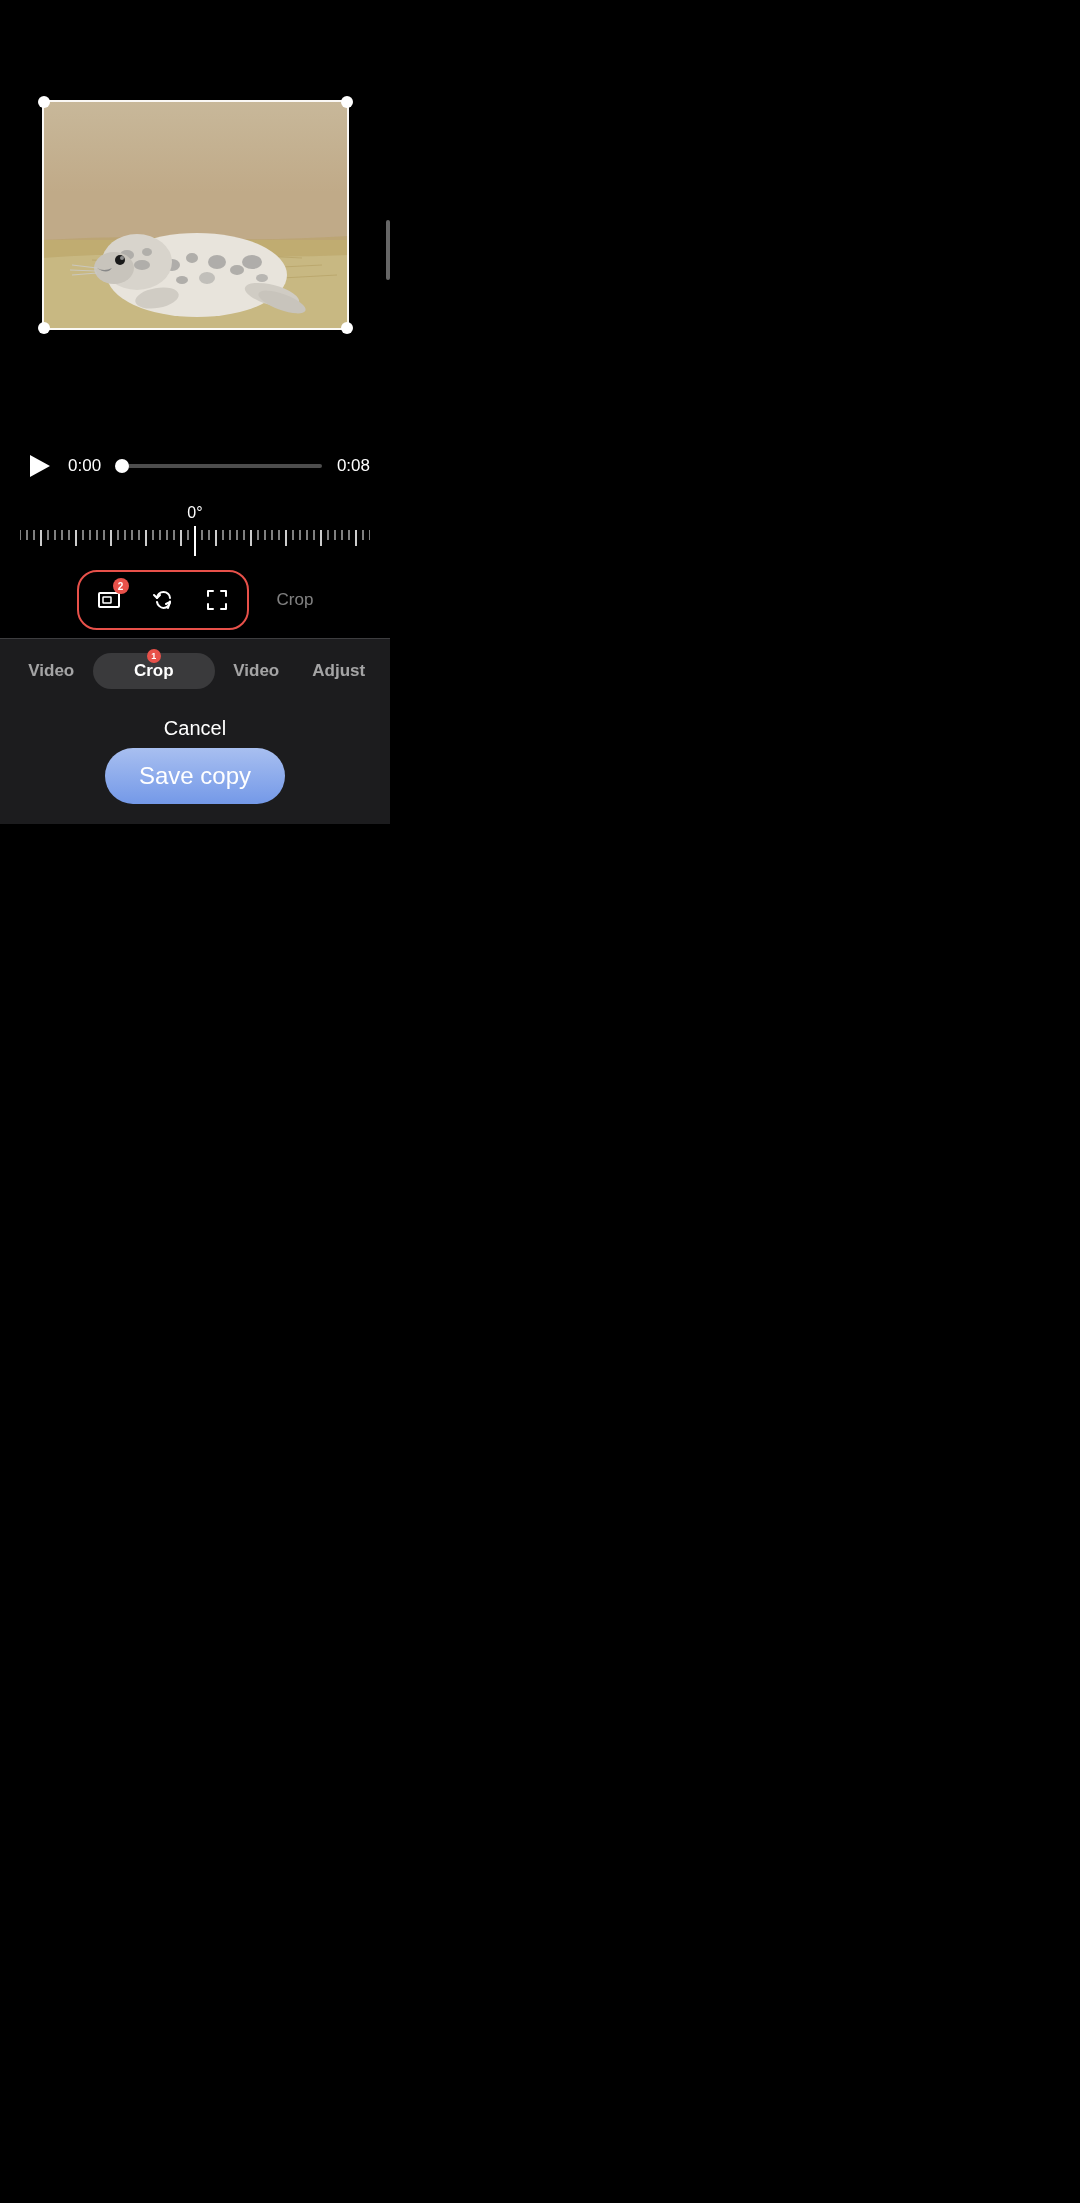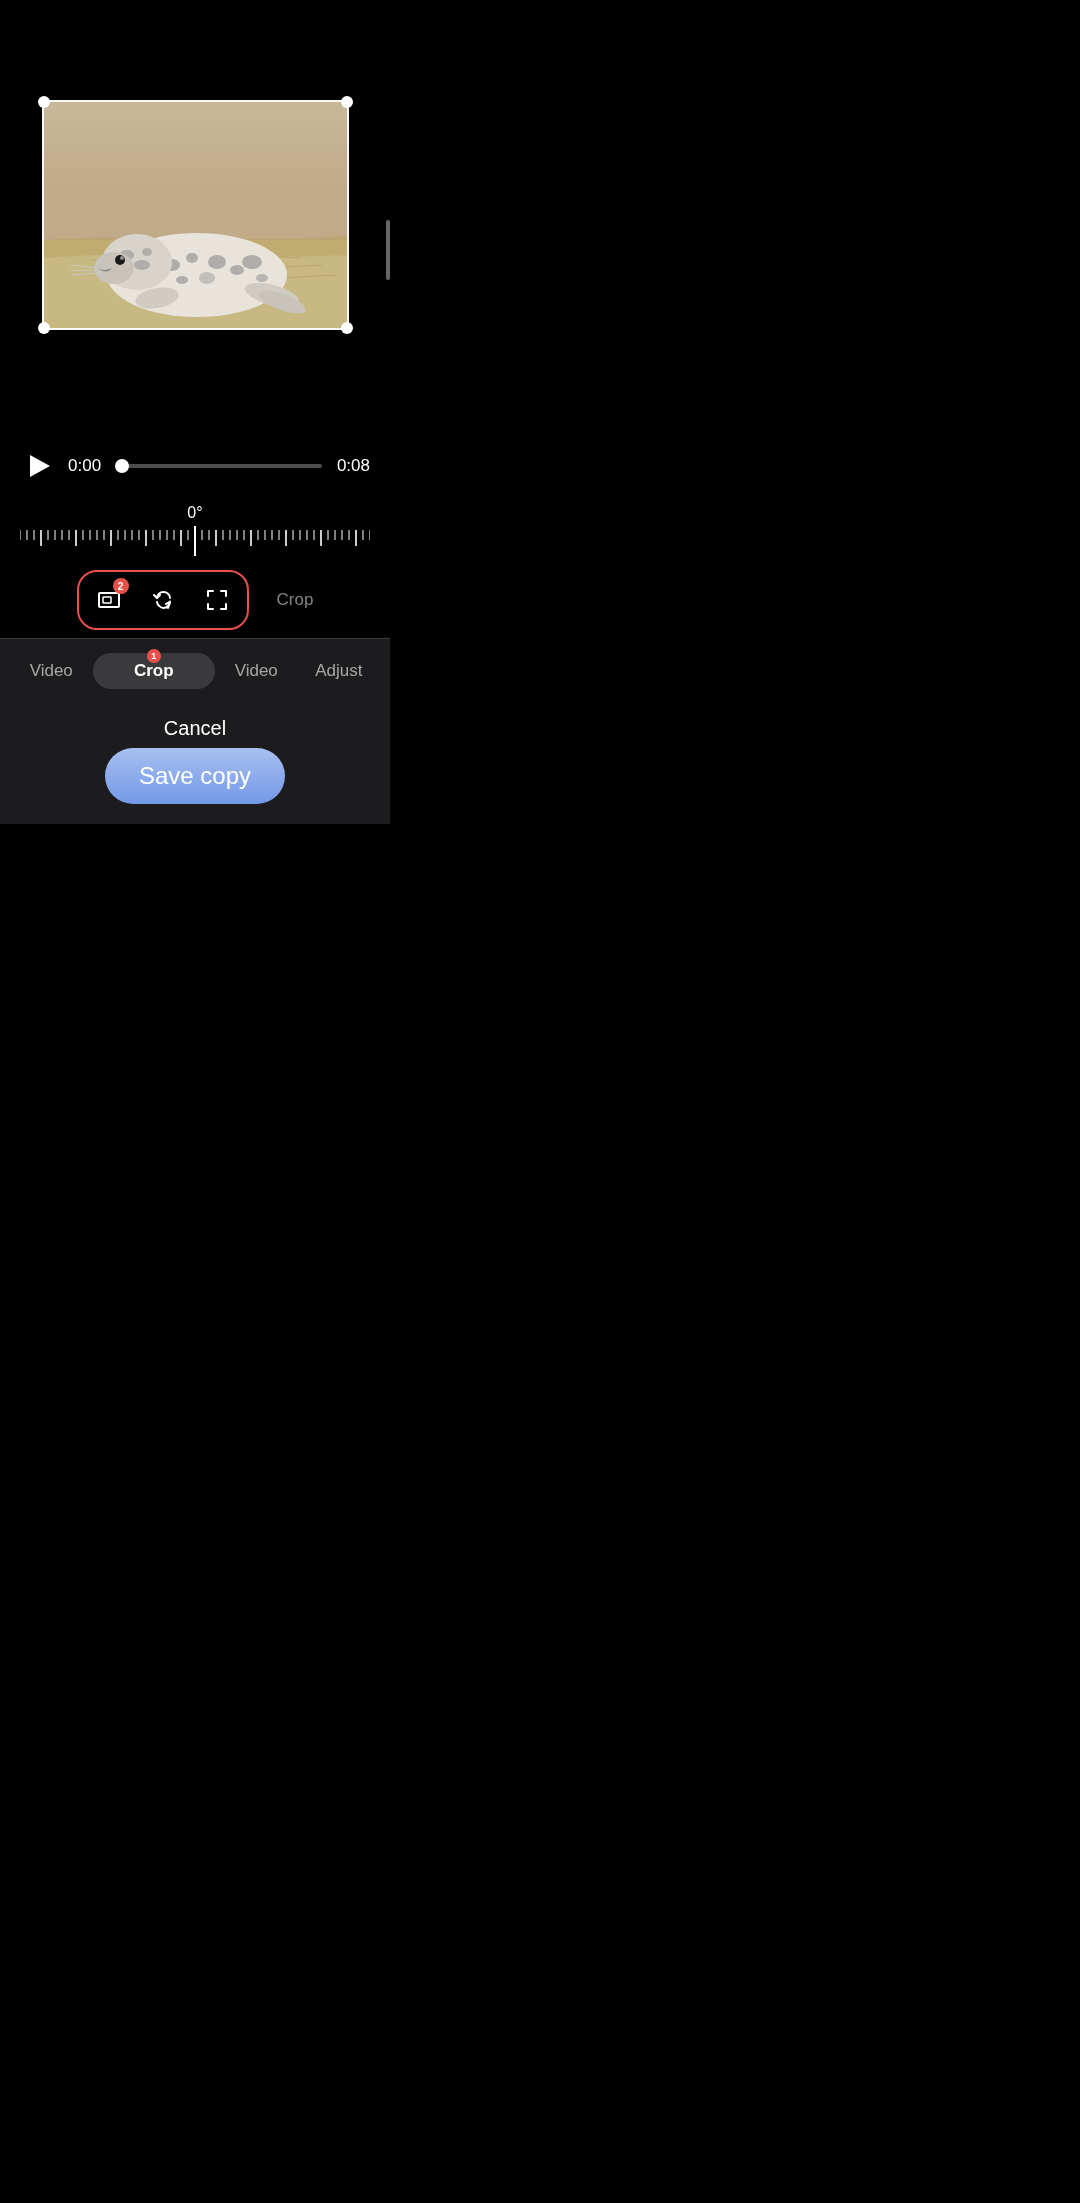--- a/index.html
+++ b/index.html
@@ -297,21 +297,21 @@
     .tab-item.active {
       background: #3a3a3c;
       border-radius: 20px;
       padding: 8px 20px;
       color: #fff;
       font-weight: 600;
     }
 
     .tab-item.inactive {
       color: rgba(255,255,255,0.6);
-      font-weight: 400;
+      font-weight: 700;
     }
 
     .tab-badge {
       position: absolute;
       top: -4px;
       left: 50%;
       transform: translateX(-50%);
       width: 14px;
       height: 14px;
       background: #e8514a;

